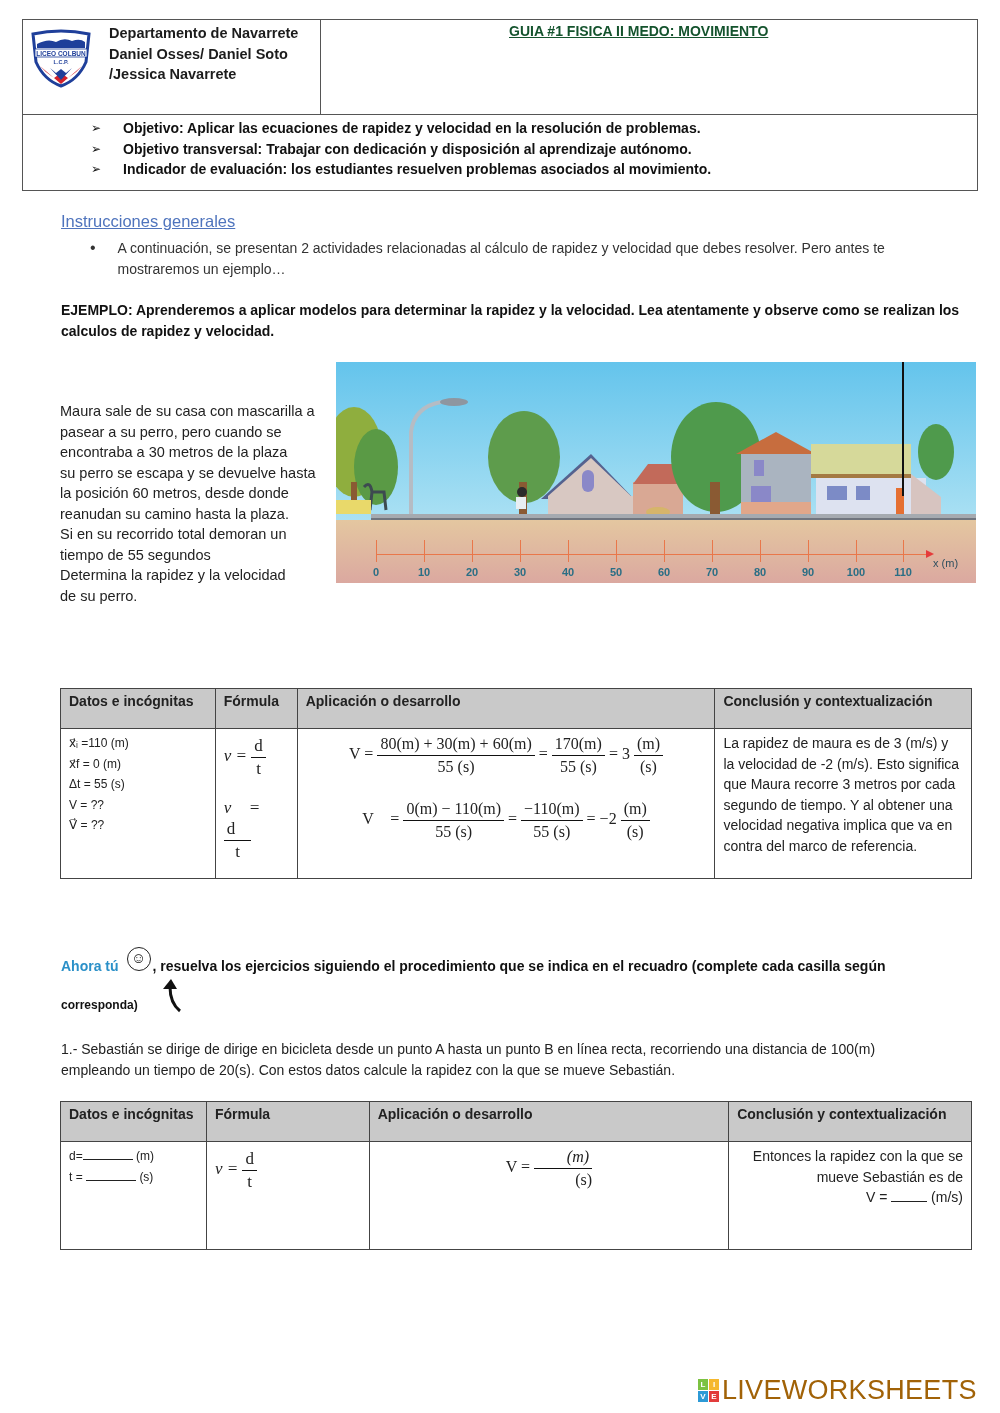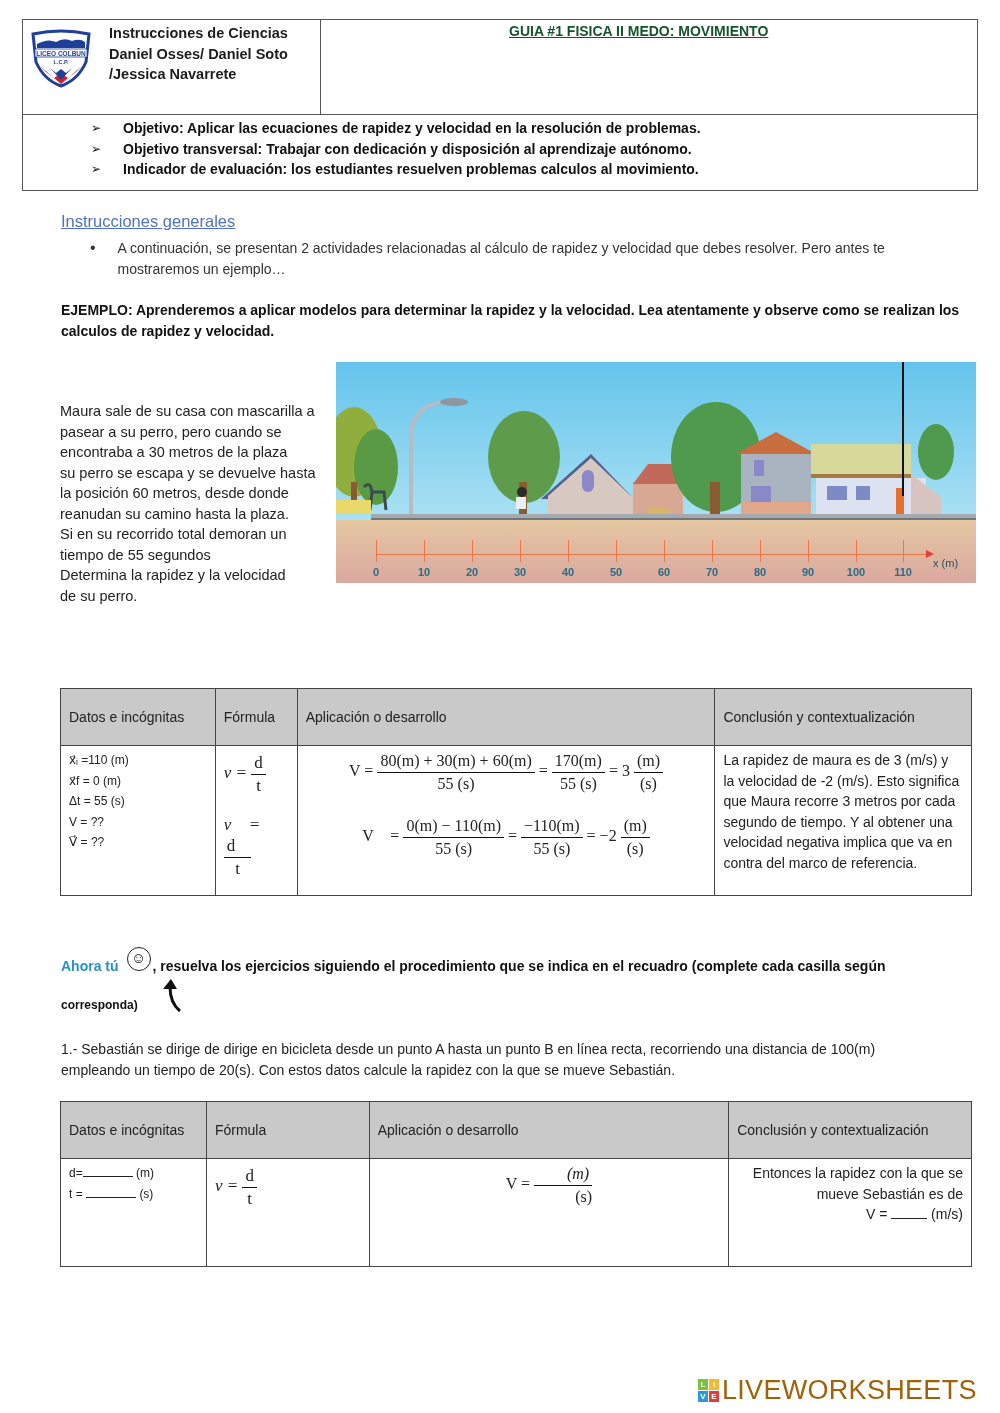--- a/index.html
+++ b/index.html
@@ -46,21 +46,21 @@
   .axis-line { position: absolute; left: 40px; top: 192px; width: 552px; height: 1px; background: #e9774a; }
   .axis-arrow { position: absolute; left: 590px; top: 188px; width: 0; height: 0; border-left: 8px solid #e53b3b; border-top: 4px solid transparent; border-bottom: 4px solid transparent; }
   .tick { position: absolute; top: 178px; width: 1px; height: 22px; background: #e9774a; }
   .tick-label { position: absolute; top: 204px; font-size: 11px; font-weight: bold; color: #2a6e85; transform: translateX(-50%); font-family: "Liberation Sans Narrow", "Liberation Sans", sans-serif; }
   .axis-unit { position: absolute; left: 597px; top: 195px; font-size: 11px; color: #2f4f5f; }
   .pointer-line { position: absolute; left: 566px; top: 0; width: 2px; height: 134px; background: #111; }
 
   
   table.ws { position: absolute; border-collapse: collapse; font-size: 14px; color: #222; }
   table.ws th, table.ws td { border: 1.2px solid #444; vertical-align: top; text-align: left; }
-  table.ws th { background: #c9c9c9; font-weight: normal; padding: 20px 8px; height: 48px; }
+  table.ws th { background: #c9c9c9; font-weight: bold; padding: 4px 8px; height: 40px; }
   table.ws td { padding: 4px 8px; }
   .ex-table { left: 60px; top: 688px; width: 912px; }
   .ex-table td { height: 150px; }
   .data-lines { line-height: 20.5px; font-size: 12px; }
   .formula-cell { text-align: center; font-family: "Liberation Serif", serif; font-size: 17px; }
   .frac { display: inline-flex; flex-direction: column; align-items: center; vertical-align: middle; }
   .frac .num { border-bottom: 1px solid #111; padding: 0 3px; line-height: 22px; }
   .frac .den { line-height: 22px; }
   .math { font-family: "Liberation Serif", serif; font-size: 16px; white-space: nowrap; }
   .dev-line { text-align: center; margin: 0; }
@@ -92,39 +92,39 @@
       <svg class="logo" viewBox="0 0 66 60">
         <path d="M5 6 Q33 0 61 6 L58 34 Q50 52 33 58 Q16 52 8 34 Z" fill="#fff" stroke="#1f3f9a" stroke-width="3"></path>
         <path d="M9 16 Q20 10 28 14 Q36 9 44 13 Q52 10 57 14 L57 20 L9 20 Z" fill="#1f3f9a"></path>
         <rect x="7" y="21" width="52" height="8" fill="#fff" stroke="#1f3f9a" stroke-width="0.8"></rect>
         <text x="33" y="27.5" font-size="6.5" text-anchor="middle" fill="#1f3f9a" font-weight="bold" font-family="Liberation Sans, sans-serif">LICEO COLBUN</text>
         <text x="33" y="36" font-size="5.5" text-anchor="middle" fill="#1f3f9a" font-weight="bold" font-family="Liberation Sans, sans-serif">L.C.P.</text>
         <path d="M12 38 L33 56 L54 38 L48 44 L40 50 L33 45 L26 50 L18 44 Z" fill="#d3202a"></path>
         <path d="M22 40 L33 52 L44 40 L38 45 L33 41 L28 45 Z" fill="#1f3f9a"></path>
       </svg>
       <div class="dept">
-        <div>Instrucciones de Ciencias</div>
+        <div>Departamento de Navarrete</div>
         <div>Daniel Osses/ Daniel Soto</div>
         <div>/Jessica Navarrete</div>
       </div>
     </div>
     <div class="guia-title">GUIA #1  FISICA II MEDO:  MOVIMIENTO</div>
   </div>
   <div class="objectives">
     <div class="row">
         <span class="arrow">➢</span>
         <span>Objetivo: Aplicar las ecuaciones de rapidez y velocidad en la resolución de problemas.</span>
       </div>
     <div class="row">
         <span class="arrow">➢</span>
         <span>Objetivo transversal: Trabajar con dedicación y disposición al aprendizaje autónomo.</span>
       </div>
     <div class="row">
         <span class="arrow">➢</span>
-        <span>Indicador de evaluación: los estudiantes resuelven problemas calculos al movimiento.</span>
+        <span>Indicador de evaluación: los estudiantes resuelven problemas asociados al movimiento.</span>
       </div>
   </div>
 </div>
 
 <div class="abs instr-title">Instrucciones generales</div>
 <div class="abs bullet-row">
   <span class="bullet-dot">•</span>
   <span>A continuación, se presentan 2 actividades relacionadas al cálculo de rapidez y velocidad que debes resolver. Pero antes te mostraremos un ejemplo…</span>
 </div>
 

